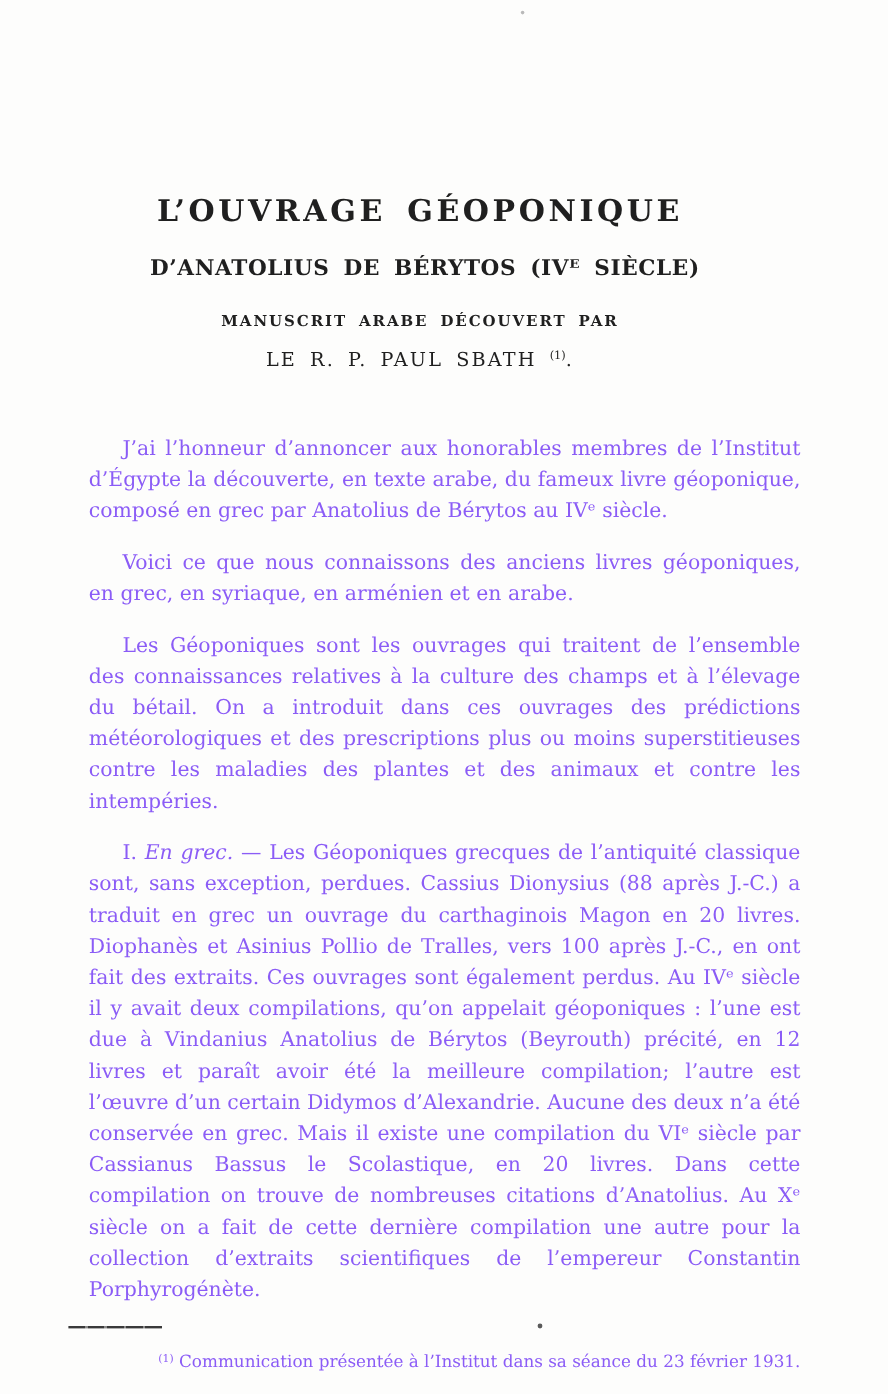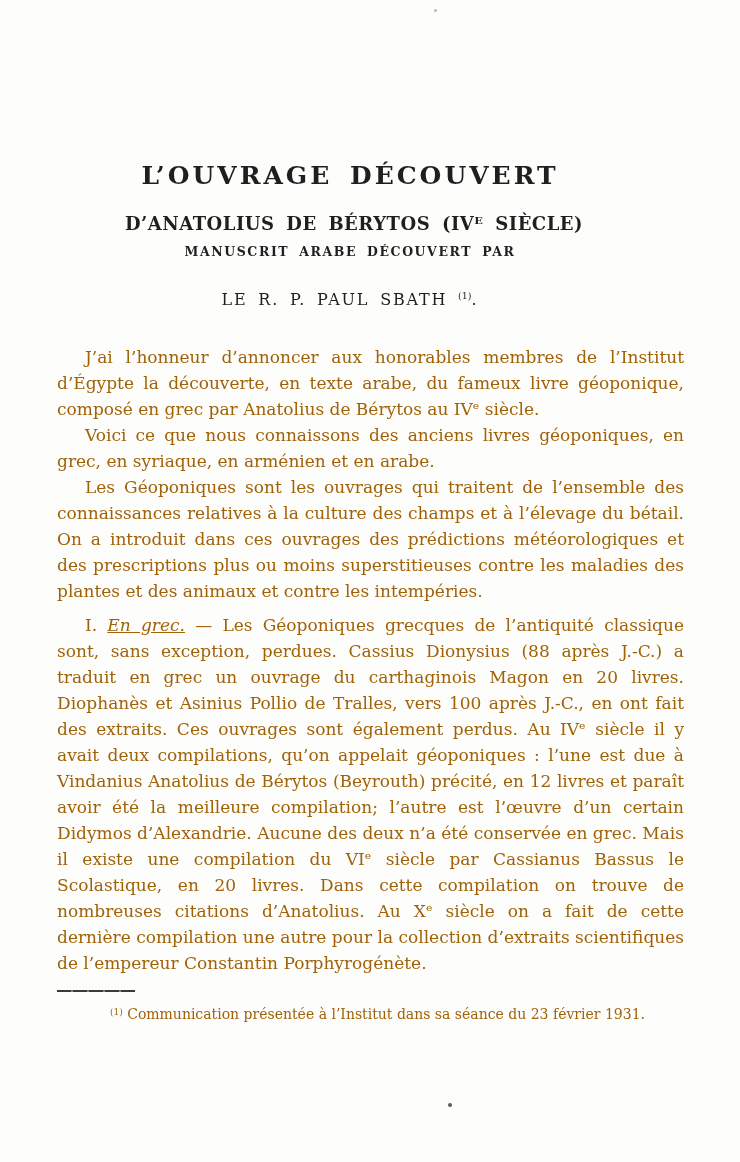--- a/index.html
+++ b/index.html
@@ -62,21 +62,21 @@
     width: 100%;
     margin: 4px;
     font-size: 18px;
     font-weight: bold;
     letter-spacing: 0.5px;
     word-spacing: 5px;
     white-space: nowrap;
   }
   .subtitle {
     position: absolute;
-    top: 244px;
+    top: 260px;
     left: 0;
     width: 100%;
     font-size: 12.5px;
     font-weight: bold;
     letter-spacing: 1.6px;
     word-spacing: 4px;
     white-space: nowrap;
   }
   .author {
     position: absolute;
@@ -94,60 +94,60 @@
     letter-spacing: 0;
     vertical-align: 6px;
   }
   .content {
     position: absolute;
     top: 344px;
     left: 57px;
     width: 627px;
   }
   .content p {
-    margin: 0;
+    margin: 17px;
     font-size: 17px;
     line-height: 26px;
     text-align: justify;
     text-indent: 28px;
-    color: #a16207;
+    color: #8b5cf6;
   }
   .content p.section {
     margin-top: 8px;
   }
-  .italic { font-style: italic; text-decoration: underline; }
+  .italic { font-style: italic; }
   .footnote {
     margin-top: 14px;
   }
   .fn-rule {
     width: 78px;
     height: 2px;
     margin: 0 0 11px 0;
     background: repeating-linear-gradient(90deg, #3a3a3a 0 14px, #8a8a8a 14px 16px);
   }
   .footnote p.fn-text {
     font-size: 14px;
     line-height: 19px;
     text-indent: 14px;
-    text-align: center;
+    text-align: right;
   }
   .footnote sup {
     font-size: 9px;
     vertical-align: 4px;
   }
 </style>
 </head>
 <body>
 
 <div class="page">
 
   <div class="top-mark"></div>
 
   <header class="heading">
-    <h1 class="title-line1">L’OUVRAGE DÉCOUVERT</h1>
+    <h1 class="title-line1">L’OUVRAGE GÉOPONIQUE</h1>
     <h1 class="title-line2">D’ANATOLIUS DE BÉRYTOS (IVᴱ SIÈCLE)</h1>
     <div class="subtitle">MANUSCRIT ARABE DÉCOUVERT PAR</div>
     <div class="author"><span>LE R. P. PAUL SBATH</span> <sup>(1)</sup><span>.</span></div>
   </header>
 
   <main class="content">
     <p>J’ai l’honneur d’annoncer aux honorables membres de l’Institut d’Égypte la découverte, en texte arabe, du fameux livre géoponique, composé en grec par Anatolius de Bérytos au IVᵉ siècle.</p>
     <p>Voici ce que nous connaissons des anciens livres géoponiques, en grec, en syriaque, en arménien et en arabe.</p>
     <p>Les Géoponiques sont les ouvrages qui traitent de l’ensemble des connaissances relatives à la culture des champs et à l’élevage du bétail. On a introduit dans ces ouvrages des prédictions météorologiques et des prescriptions plus ou moins superstitieuses contre les maladies des plantes et des animaux et contre les intempéries.</p>
     <p class="section"><span>I. </span><span class="italic">En grec.</span><span> — </span><span>Les Géoponiques grecques de l’antiquité classique sont, sans exception, perdues. Cassius Dionysius (88 après J.-C.) a traduit en grec un ouvrage du carthaginois Magon en 20 livres. Diophanès et Asinius Pollio de Tralles, vers 100 après J.-C., en ont fait des extraits. Ces ouvrages sont également perdus. Au IVᵉ siècle il y avait deux compilations, qu’on appelait géoponiques : l’une est due à Vindanius Anatolius de Bérytos (Beyrouth) précité, en 12 livres et paraît avoir été la meilleure compilation; l’autre est l’œuvre d’un certain Didymos d’Alexandrie. Aucune des deux n’a été conservée en grec. Mais il existe une compilation du VIᵉ siècle par Cassianus Bassus le Scolastique, en 20 livres. Dans cette compilation on trouve de nombreuses citations d’Anatolius. Au Xᵉ siècle on a fait de cette dernière compilation une autre pour la collection d’extraits scientifiques de l’empereur Constantin Porphyrogénète.</span></p>

